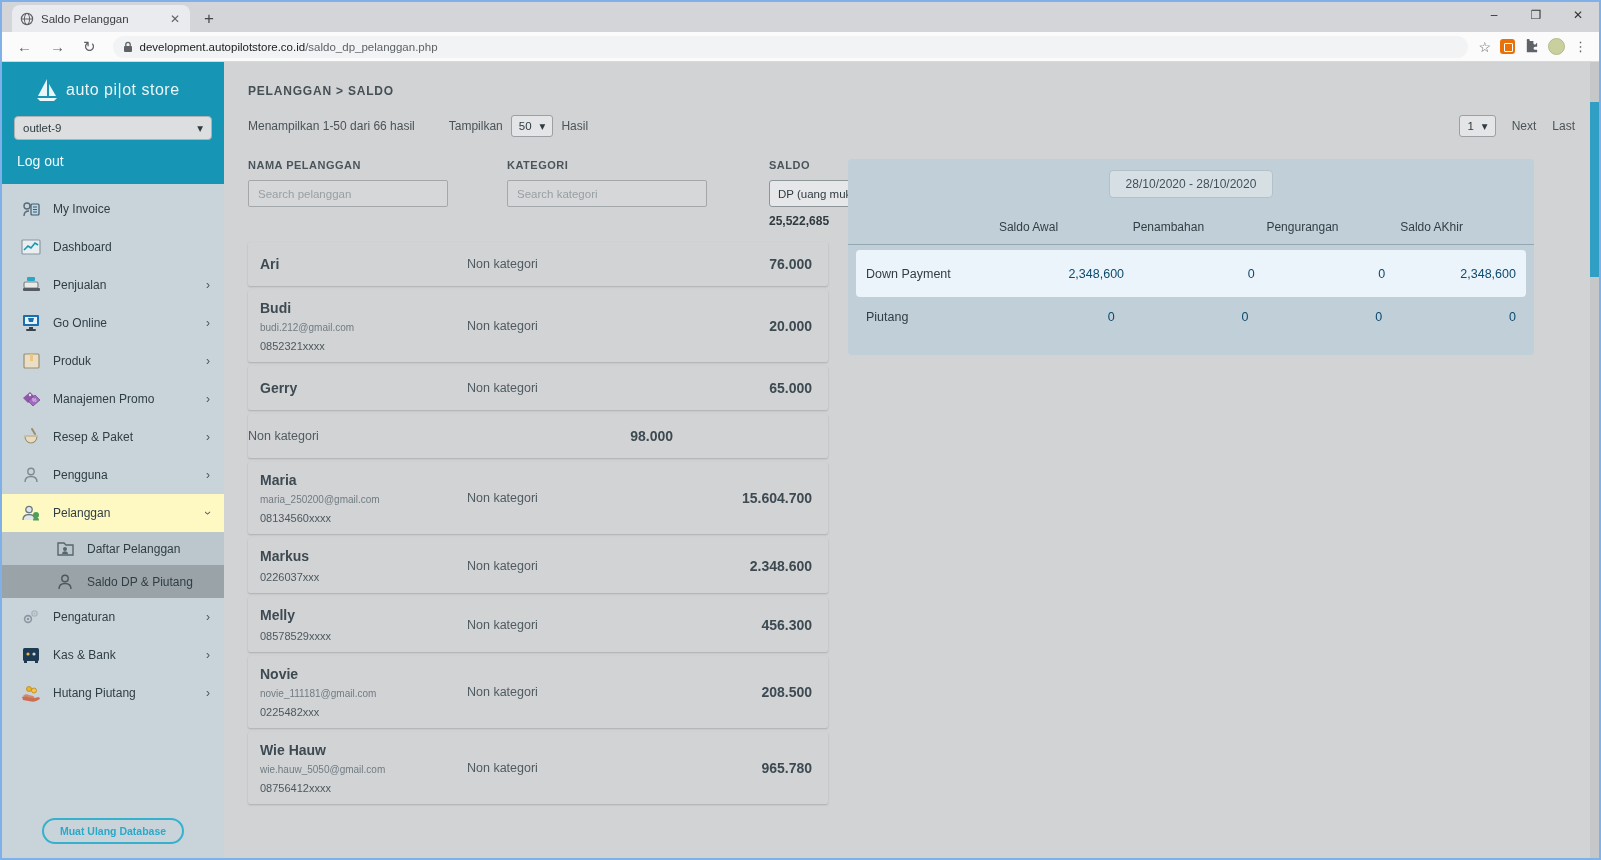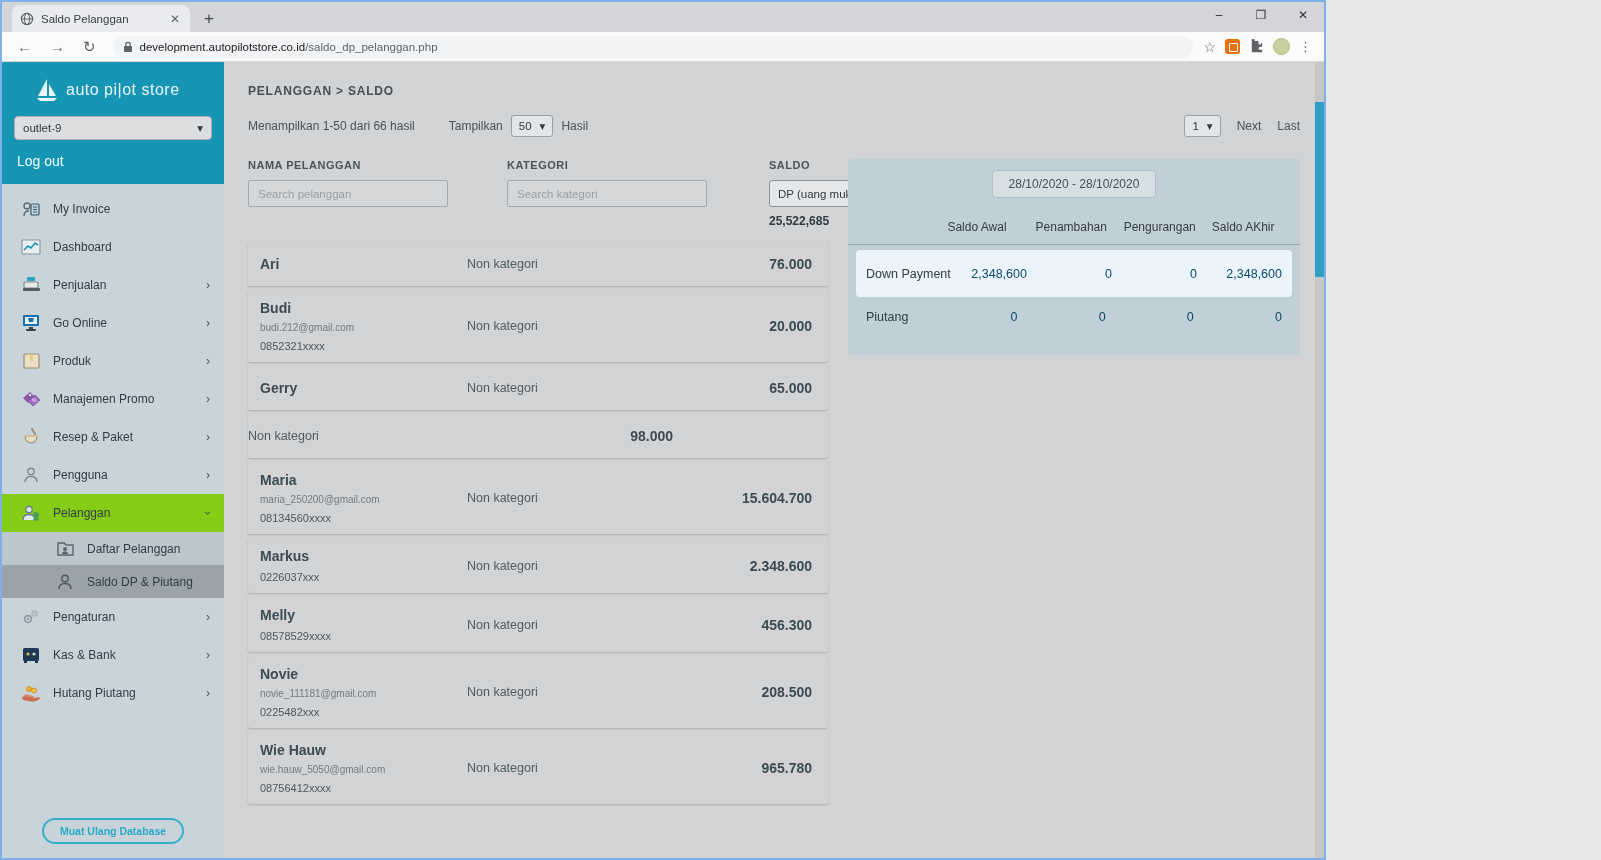--- a/index.html
+++ b/index.html
@@ -1,18 +1,18 @@
 <!DOCTYPE html>
 <html><head>
 <meta charset="utf-8">
 <style>
   * { margin:0; padding:0; box-sizing:border-box; }
   html,body { width:1601px; height:860px; overflow:hidden; }
   body { font-family:"Liberation Sans", sans-serif; background:#e8e8e8; }
-  .window { width:1326px; height:860px; border:2px solid #7fb1e8; background:#d9dadb; position:relative; display:flex; flex-direction:column; }
+  .window { width:1601px; height:860px; border:2px solid #7fb1e8; background:#d9dadb; position:relative; display:flex; flex-direction:column; }
 
   
   .tabstrip { height:30px; background:#d3d5d9; display:flex; align-items:flex-end; flex-shrink:0; position:relative; }
   .tab { width:178px; height:27px; background:#e9ebee; border-radius:8px 8px 0 0; margin-left:10px; display:flex; align-items:center; padding:0 8px; gap:7px; }
   .tab-title { font-size:11.5px; color:#3c4043; flex:1; white-space:nowrap; overflow:hidden; }
   .tab-close { font-size:12px; color:#5f6368; cursor:default; padding:0 2px; }
   .newtab-btn { font-size:17px; color:#44474a; margin:0 0 3px 8px; padding:0 6px; }
   .win-controls { position:absolute; right:0; top:0; display:flex; height:26px; }
   .win-btn { width:42px; display:flex; align-items:center; justify-content:center; font-size:12px; color:#333; }
   .toolbar { height:30px; background:#fbfbfc; display:flex; align-items:center; padding:0 8px; gap:4px; flex-shrink:0; border-bottom:1px solid #d8d9da; }
@@ -36,21 +36,21 @@
   .side-header { background:#1795b4; padding:12px 12px 14px 12px; }
   .logo-row { display:flex; align-items:center; gap:8px; margin:4px 0 14px 22px; }
   .logo-text { color:#eaf6fa; font-size:16px; letter-spacing:0.5px; }
   .outlet-select { width:198px; height:24px; background:#dcdedf; border:1px solid #aeb2b4; border-radius:4px; display:flex; align-items:center; justify-content:space-between; padding:0 8px; font-size:11.5px; color:#2f3b41; }
   .logout { color:#f2fafc; font-size:14px; margin:13px 0 0 3px; display:inline-block; }
   .side-menu { flex:1; overflow:hidden; padding-top:6px; }
   .menu-item { display:flex; align-items:center; height:38px; padding:0 14px 0 18px; gap:11px; font-size:12px; color:#2f3d45; cursor:default; }
   .menu-item .mi-label { flex:1; }
   .menu-item .chev { color:#4a565c; font-size:12px; }
   .chev.down { display:inline-block; transform:rotate(90deg); }
-  .menu-item.expanded { background:#84cc16; }
+  .menu-item.expanded { background:#fef9c3; }
   .menu-item.sub { height:33px; padding-left:52px; background:#bcc7cd; }
   .menu-item.sub.selected { background:#9aa4a8; }
   .mi-icon { width:22px; height:20px; display:flex; align-items:center; justify-content:center; flex-shrink:0; }
   .reload-wrap { text-align:center; padding:8px 0 14px 0; }
   .reload-btn { display:inline-block; border:2px solid #35b1ce; color:#2aa9c9; background:transparent; border-radius:999px; font-size:10.5px; font-weight:bold; padding:5px 16px; font-family:"Liberation Sans", sans-serif; }
 
   
   .main { flex:1; overflow:hidden; padding:0 24px 0 24px; position:relative; background:#d2d3d5; }
   .breadcrumb { font-size:12px; font-weight:bold; letter-spacing:0.8px; color:#454f54; margin-top:22px; }
   .controls-row { display:flex; align-items:center; margin-top:17px; font-size:12px; color:#4a5358; }

